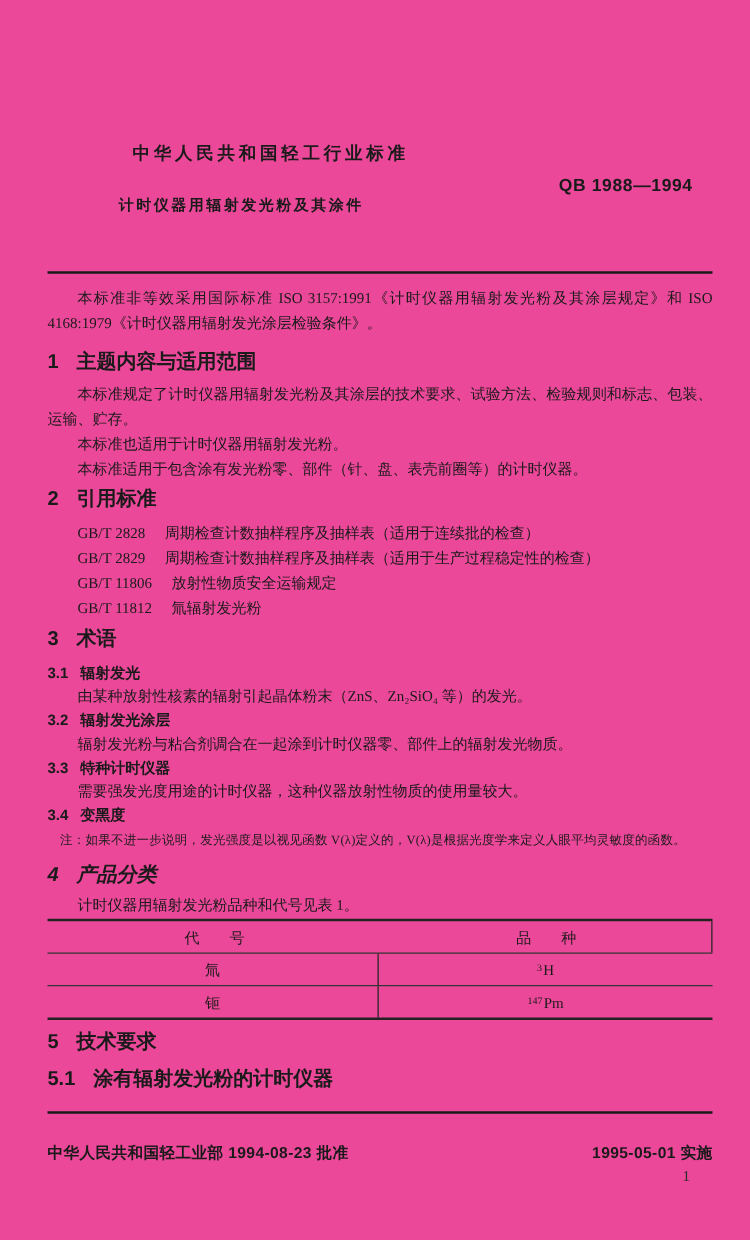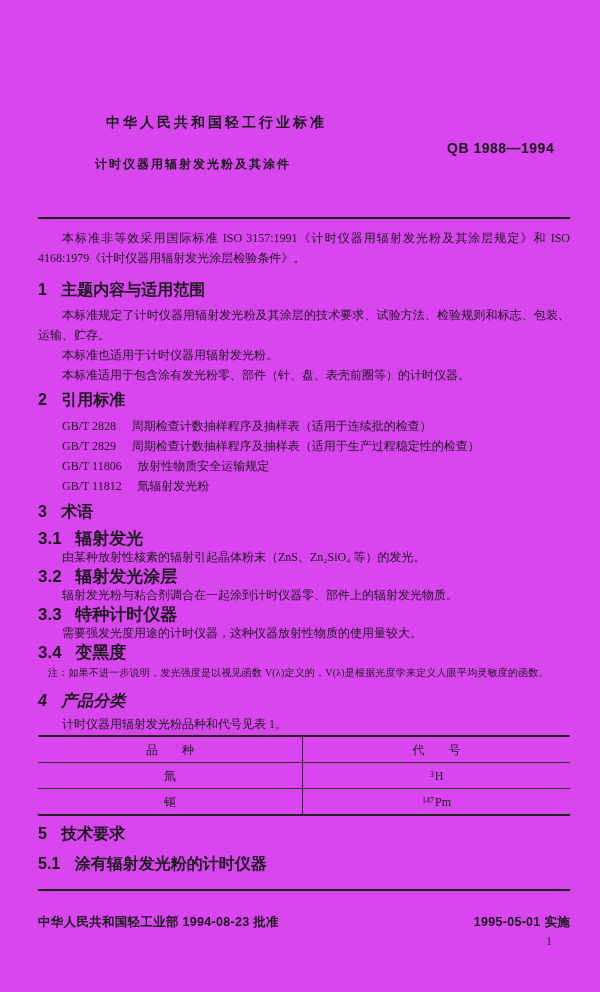--- a/index.html
+++ b/index.html
@@ -1,18 +1,18 @@
 <!DOCTYPE html>
 <html><head>
 <meta charset="utf-8">
 <style>
   html,body { margin:0; padding:0; background:#e8e8e8; }
   .page {
     position:relative; width:600px; height:992px; margin:0 auto;
-    background:#d946ef; color:#1a1a1a; overflow:hidden;
+    background:#ec4899; color:#1a1a1a; overflow:hidden;
     font-family:"Liberation Serif", serif;
   }
   
   .org-line {
     position:absolute; top:114px; left:106px;
     font-family:"Liberation Sans", sans-serif; font-weight:bold;
     font-size:14px; letter-spacing:3px; white-space:nowrap;
   }
   .std-code {
     position:absolute; top:140px; left:447px;
@@ -43,21 +43,21 @@
   .h1 { margin-top:12px; }
   .sec1-body { margin-top:5px; }
   .h2 { margin-top:5px; }
   .refs { margin-top:6px; }
   .ref-line { padding-left:2em; line-height:20px; white-space:nowrap; }
   .ref-code { margin-right:1.3em; }
   .h3 { margin-top:6px; }
   .terms { margin-top:7px; line-height:19px; }
   .term-head {
     font-family:"Liberation Sans", sans-serif; font-weight:bold;
-    font-size:17px;
+    font-size:12px;
   }
   .term-head .no { margin-right:0.8em; }
   .term-def { padding-left:2em; text-align:justify; }
   .note {
     margin-top:2px; font-size:10px; line-height:18px;
     padding-left:10px; letter-spacing:0.2px; text-align:left; white-space:nowrap;
   }
   .h4 { margin-top:9px;font-style:italic; }
   .sec4-p { margin-top:3px; }
   .tbl-caption {
@@ -143,22 +143,22 @@
       <div class="note">注：如果不进一步说明，发光强度是以视见函数 V(λ)定义的，V(λ)是根据光度学来定义人眼平均灵敏度的函数。</div>
     </div>
 
     <h2 class="h h4"><span class="no">4</span><span>产品分类</span></h2>
 
     <p class="para sec4-p">计时仪器用辐射发光粉品种和代号见表 1。</p>
 
 
     <div class="tbl">
       <div class="tbl-row sep">
+        <div class="cell c2">代　　号</div>
         <div class="cell c1">品　　种</div>
-        <div class="cell c2">代　　号</div>
       </div>
       <div class="tbl-row sep">
         <div class="cell c1">氚</div>
         <div class="cell c2">
             <sup>3</sup>
             <span>H</span>
           </div>
       </div>
       <div class="tbl-row">
         <div class="cell c1">钷</div>

